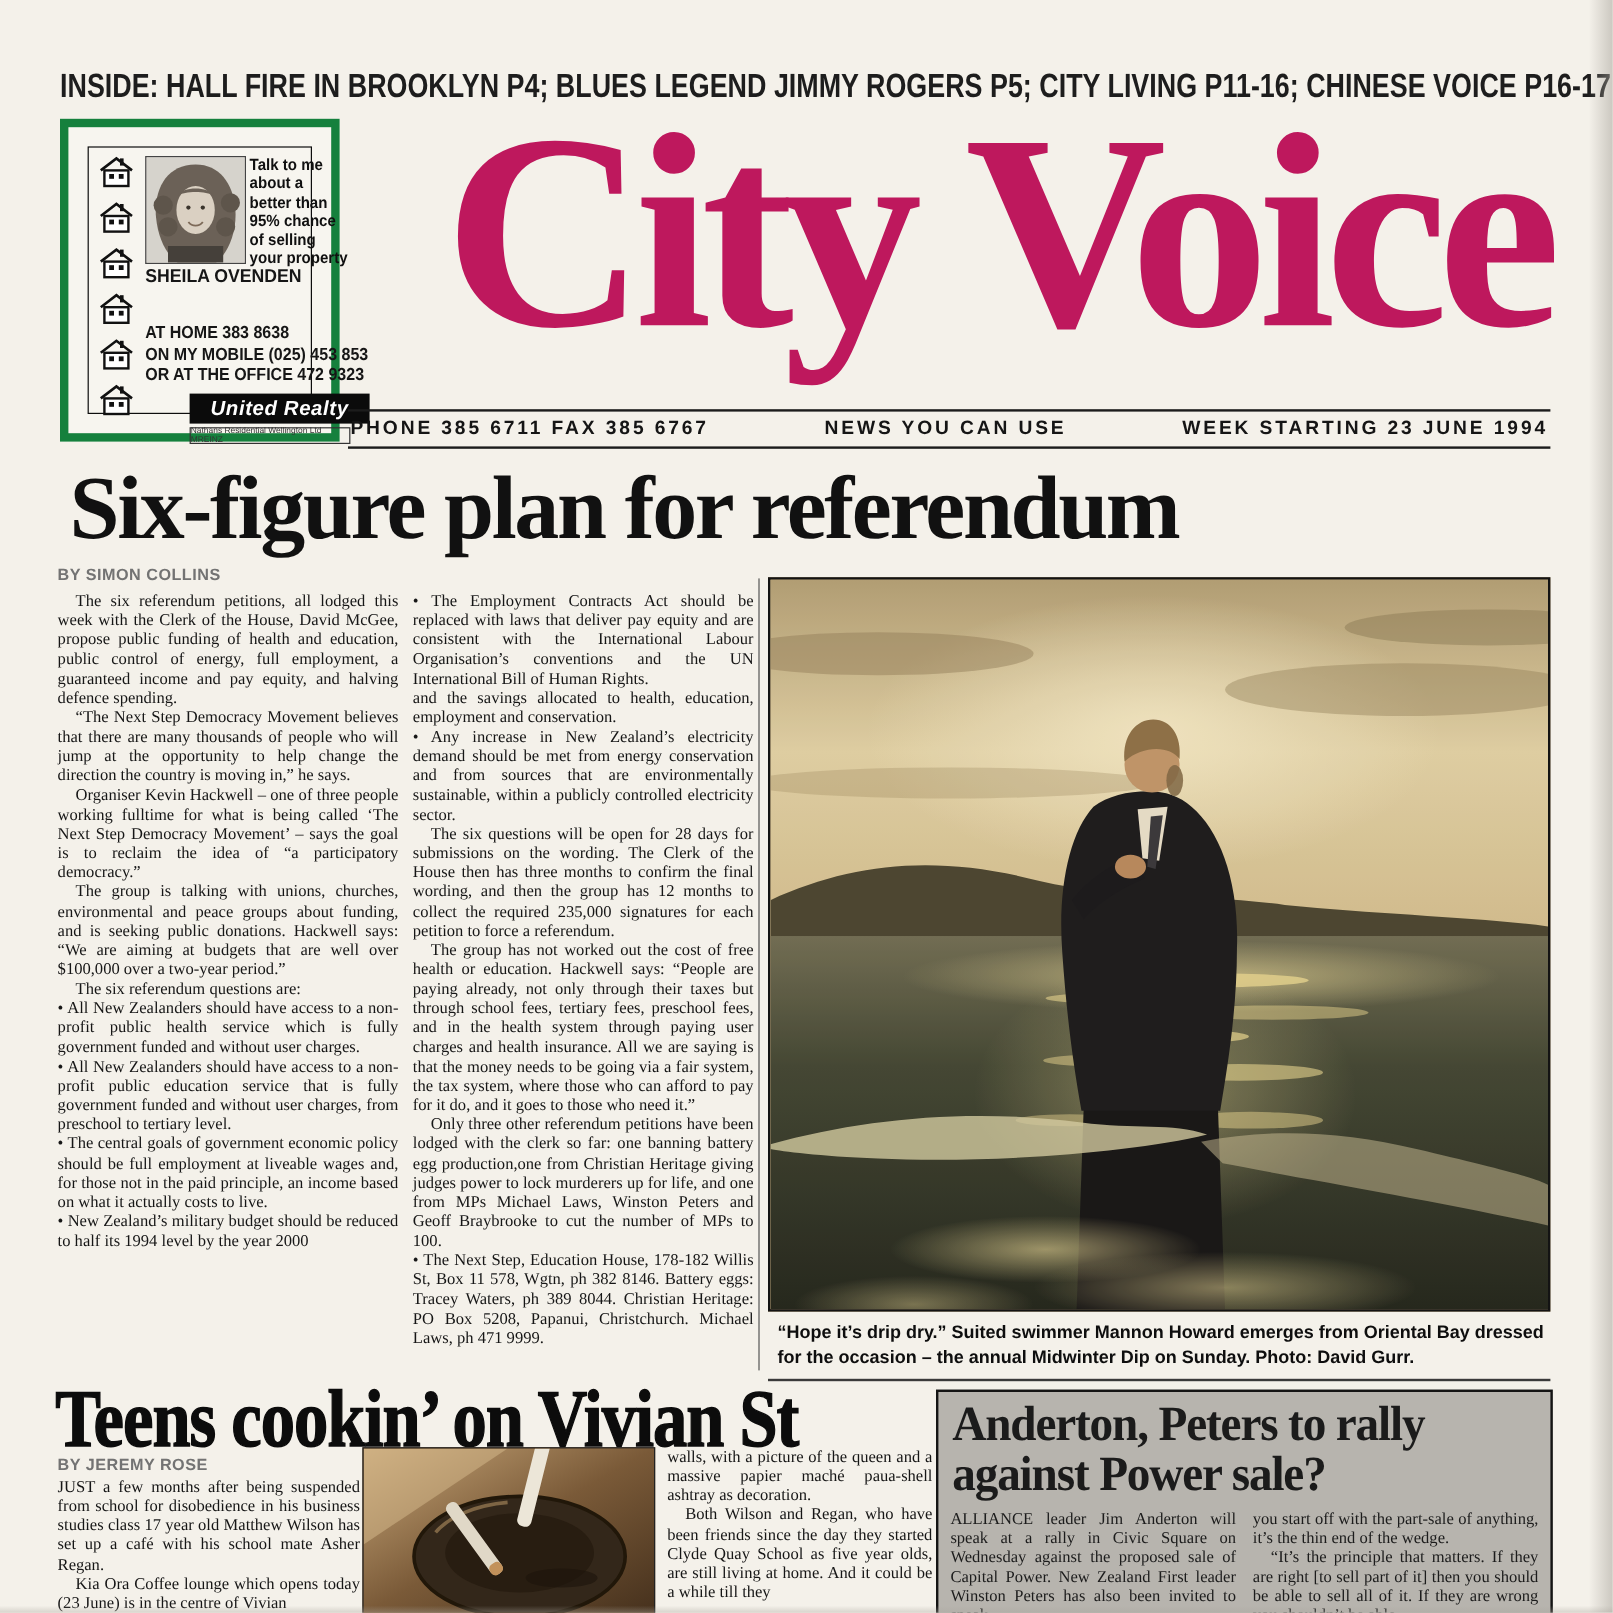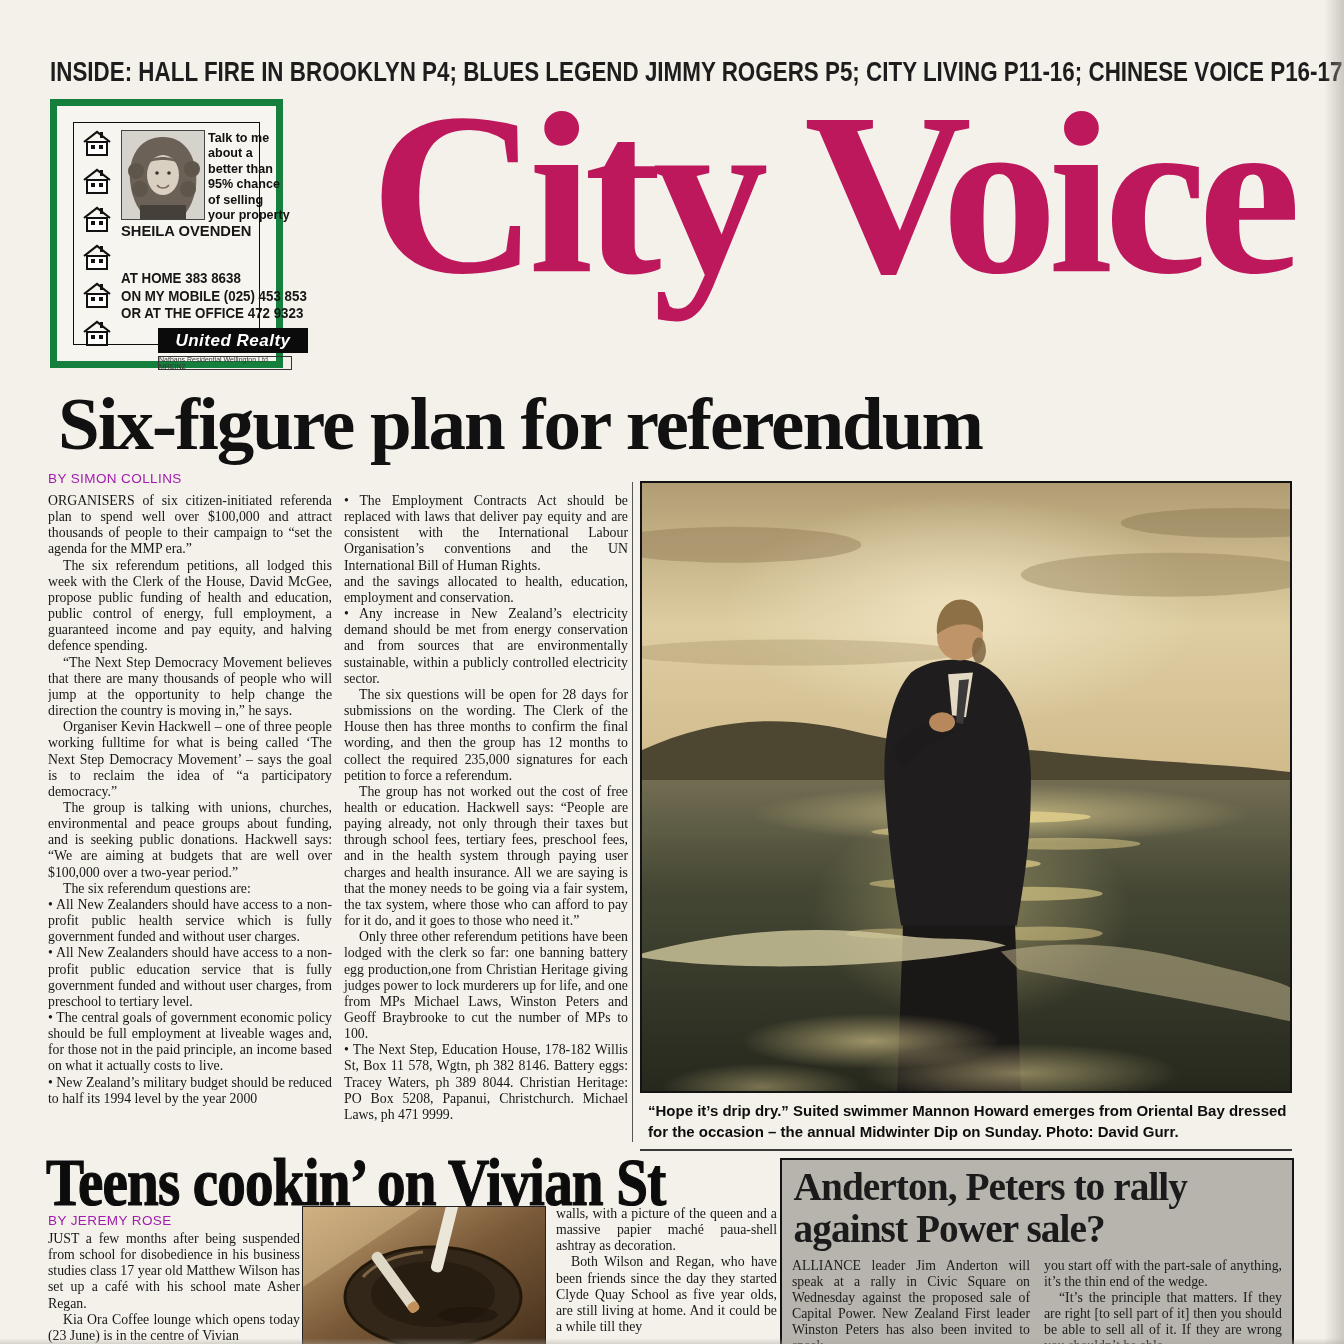--- a/index.html
+++ b/index.html
@@ -31,22 +31,22 @@
   
   .masthead{position:absolute;left:292px;top:84px;width:1000px;margin:0;text-align:right;
             font-weight:700;font-size:232px;line-height:.95;letter-spacing:-9px;color:#be185d;white-space:nowrap;}
   .infobar{position:absolute;left:290px;top:341px;width:1002px;border-top:2px solid #1c1c1c;border-bottom:2px solid #1c1c1c;
            padding:6px 2px 5px;display:flex;justify-content:space-between;box-sizing:border-box;
            font-family:"Liberation Sans",sans-serif;font-weight:700;font-size:16px;letter-spacing:2.4px;color:#151515;}
 
   
   .headline{position:absolute;left:46px;top:374px;width:1248px;margin:12px;font-weight:700;
             font-size:75px;line-height:1;letter-spacing:-2px;color:#111;}
-  .byline{position:absolute;font-family:"Liberation Sans",sans-serif;font-weight:400;font-size:13.5px;
-          letter-spacing:.4px;color:#a21caf;}
+  .byline{position:absolute;font-family:"Liberation Sans",sans-serif;font-weight:700;font-size:13.5px;
+          letter-spacing:.4px;color:#737373;}
   .byline1{left:48px;top:471px;}
   .cols{position:absolute;left:48px;top:493px;width:580px;height:651px;display:flex;gap:12px;overflow:hidden;}
   .col{font-size:13.8px;line-height:16.15px;text-align:justify;}
   .cols .col{width:284px;}
   .col p{margin:0;}
   .col p.indent{text-indent:15px;font-family:Liberation Serif, serif;}
   .vrule{position:absolute;left:632px;top:482px;width:1px;height:660px;background:#555;}
 
   
   .photo-frame{position:absolute;left:640px;top:481px;width:652px;height:612px;margin:0;
@@ -156,26 +156,30 @@
         <div>ON MY MOBILE (025) 453 853</div>
         <div>OR AT THE OFFICE 472 9323</div>
       </div>
       <div class="ad-logo">United Realty</div>
       <div class="ad-logo-sub">Nathans Residential Wellington Ltd MREINZ</div>
     </div>
   </div>
 
   <h1 class="masthead">City Voice</h1>
 
+  <div class="infobar">
+    <span>PHONE 385 6711 FAX 385 6767</span>
+    <span>NEWS YOU CAN USE</span>
+    <span>WEEK STARTING 23 JUNE 1994</span>
+  </div>
 
   <h2 class="headline">Six-figure plan for referendum</h2>
   <div class="byline byline1">BY SIMON COLLINS</div>
   <div class="cols">
     <div class="col">
-        <p>ORGANISERS of six citizen-initiated referenda plan to spend well over $100,000 and attract thousands of people to their campaign to “set the agenda for the MMP era.”</p>
         <p class="indent">The six referendum petitions, all lodged this week with the Clerk of the House, David McGee, propose public funding of health and education, public control of energy, full employment, a guaranteed income and pay equity, and halving defence spending.</p>
         <p class="indent">“The Next Step Democracy Movement believes that there are many thousands of people who will jump at the opportunity to help change the direction the country is moving in,” he says.</p>
         <p class="indent">Organiser Kevin Hackwell – one of three people working fulltime for what is being called ‘The Next Step Democracy Movement’ – says the goal is to reclaim the idea of “a participatory democracy.”</p>
         <p class="indent">The group is talking with unions, churches, environmental and peace groups about funding, and is seeking public donations. Hackwell says: “We are aiming at budgets that are well over $100,000 over a two-year period.”</p>
         <p class="indent">The six referendum questions are:</p>
         <p>• All New Zealanders should have access to a non-profit public health service which is fully government funded and without user charges.</p>
         <p>• All New Zealanders should have access to a non-profit public education service that is fully government funded and without user charges, from preschool to tertiary level.</p>
         <p>• The central goals of government economic policy should be full employment at liveable wages and, for those not in the paid principle, an income based on what it actually costs to live.</p>
         <p>• New Zealand’s military budget should be reduced to half its 1994 level by the year 2000</p>
       </div>

